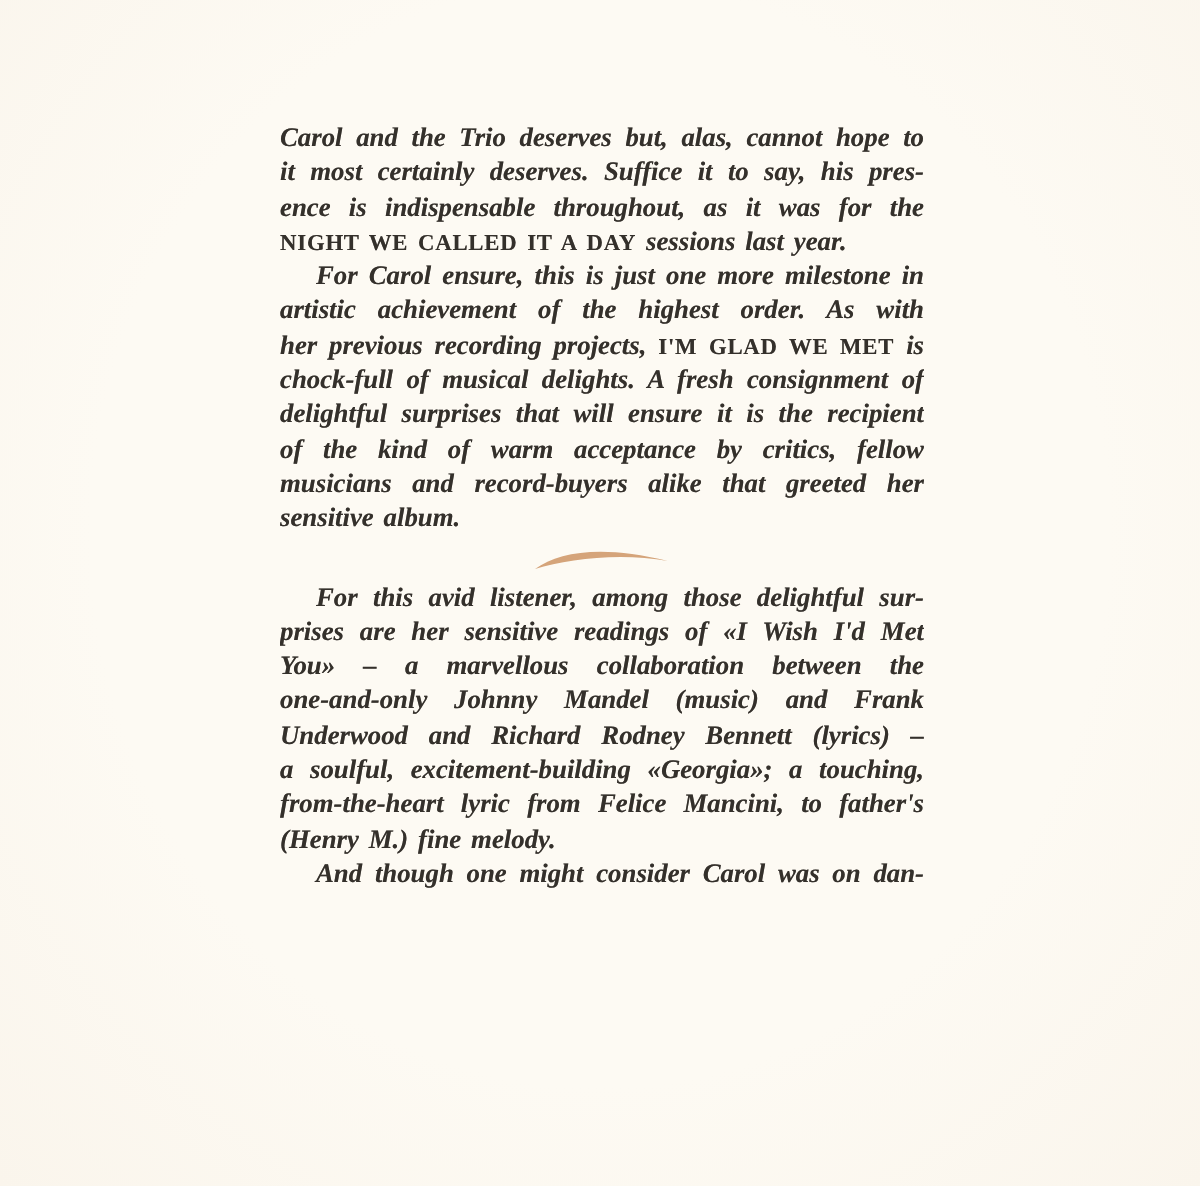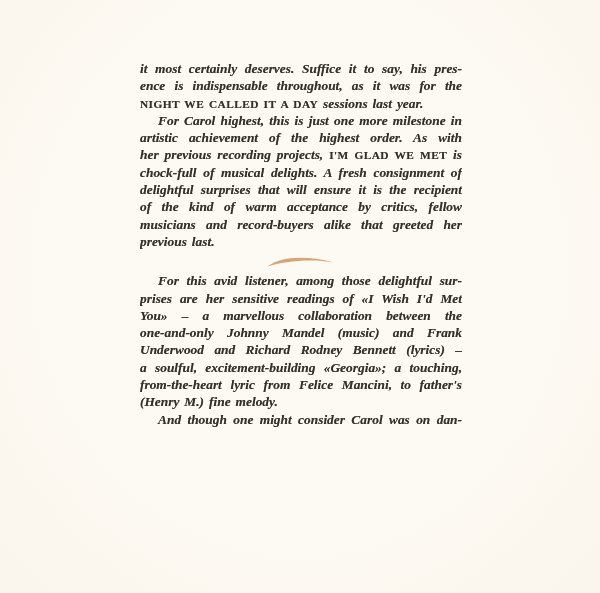--- a/index.html
+++ b/index.html
@@ -55,33 +55,34 @@
   }
   .ornament svg { display: block; }
 </style>
 </head>
 <body>
 
 <div class="page">
   <div class="textblock">
     <div>
         <div class="para">
+          <div class="line"><span>Carol and the Trio deserves but, alas, cannot hope to</span></div>
           <div class="line"><span>it most certainly deserves. Suffice it to say, his pres-</span></div>
           <div class="line"><span>ence is indispensable throughout, as it was for the</span></div>
           <div class="line short"><span class="caps">NIGHT WE CALLED IT A DAY</span><span> sessions last year.</span></div>
         </div>
         <div class="para">
-          <div class="line indent"><span>For Carol highest, this is just one more milestone in</span></div>
+          <div class="line indent"><span>For Carol ensure, this is just one more milestone in</span></div>
           <div class="line"><span>artistic achievement of the highest order. As with</span></div>
           <div class="line"><span>her previous recording projects, </span><span class="caps">I'M GLAD WE MET</span><span> is</span></div>
           <div class="line"><span>chock-full of musical delights. A fresh consignment of</span></div>
           <div class="line"><span>delightful surprises that will ensure it is the recipient</span></div>
           <div class="line"><span>of the kind of warm acceptance by critics, fellow</span></div>
           <div class="line"><span>musicians and record-buyers alike that greeted her</span></div>
-          <div class="line short"><span>previous last.</span></div>
+          <div class="line short"><span>sensitive album.</span></div>
         </div>
       </div>
     <div class="ornament">
       <svg width="70" height="16" viewBox="0 0 70 16" aria-hidden="true">
         <path d="M1.5,13.5 C 14,4.5 36,1.5 68,9.5 C 45,5.2 18,8.2 1.5,13.5 Z" fill="#d5a47a"></path>
       </svg>
     </div>
     <div>
         <div class="para">
           <div class="line indent"><span>For this avid listener, among those delightful sur-</span></div>

